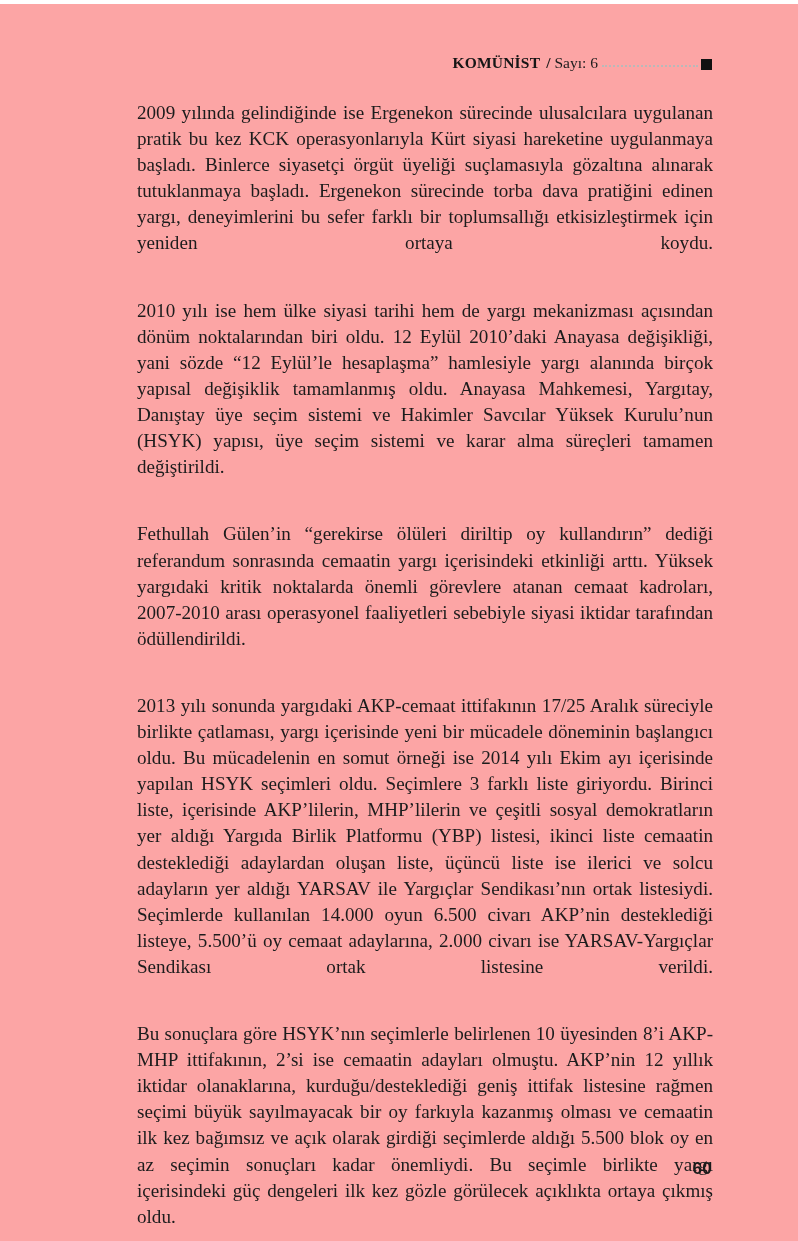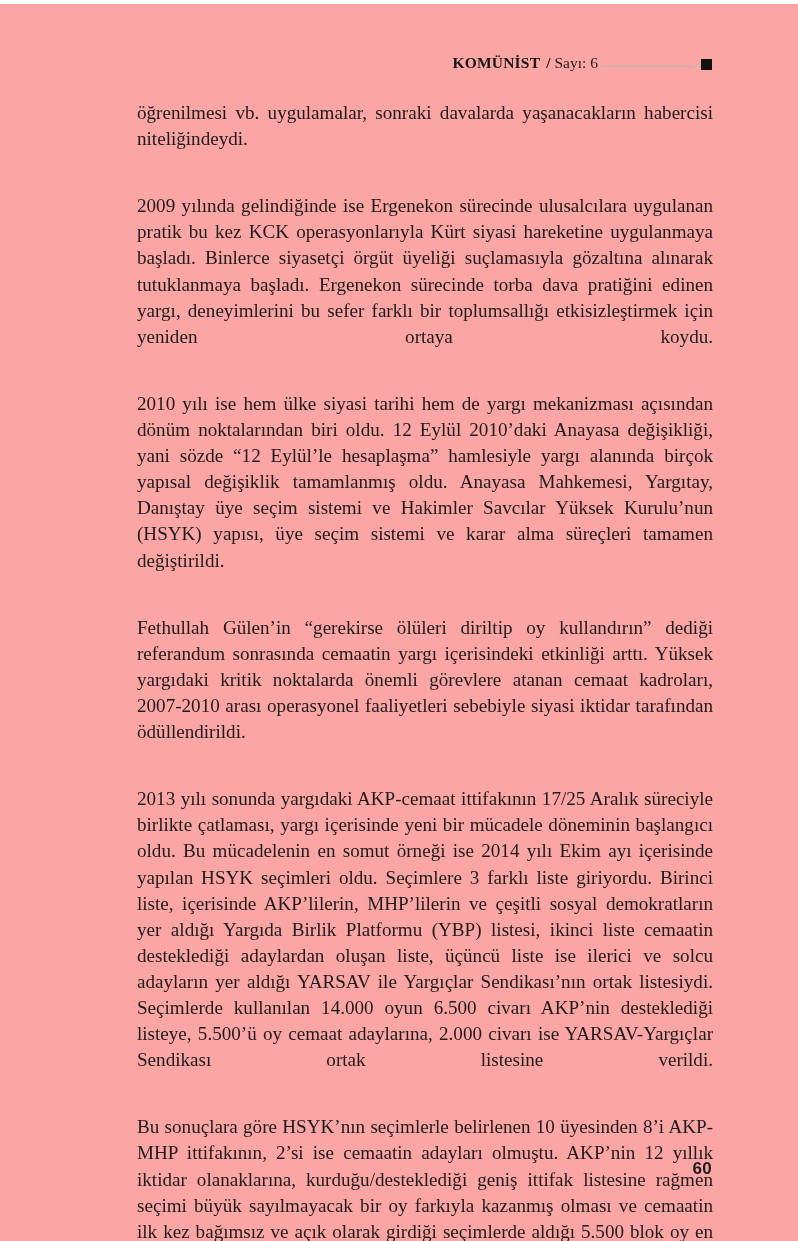--- a/index.html
+++ b/index.html
@@ -120,21 +120,20 @@
 
   <div class="running-head">
     <span class="rh-title">KOMÜNİST</span>
     <span class="rh-sep">/</span>
     <span class="rh-issue">Sayı: 6</span>
     <span class="rh-dots"></span>
     <span class="rh-square"></span>
   </div>
 
   <div class="body-text">
-    <p>öğrenilmesi vb. uygulamalar, sonraki davalarda yaşanacakların habercisi niteliğindeydi.</p>
     <p>2009 yılında gelindiğinde ise Ergenekon sürecinde ulusalcılara uygulanan pratik bu kez KCK operasyonlarıyla Kürt siyasi hareketine uygulanmaya başladı. Binlerce siyasetçi örgüt üyeliği suçlamasıyla gözaltına alınarak tutuklanmaya başladı. Ergenekon sürecinde torba dava pratiğini edinen yargı, deneyimlerini bu sefer farklı bir toplumsallığı etkisizleştirmek için yeniden ortaya koydu.</p>
     <p>2010 yılı ise hem ülke siyasi tarihi hem de yargı mekanizması açısından dönüm noktalarından biri oldu. 12 Eylül 2010’daki Anayasa değişikliği, yani sözde “12 Eylül’le hesaplaşma” hamlesiyle yargı alanında birçok yapısal değişiklik tamamlanmış oldu. Anayasa Mahkemesi, Yargıtay, Danıştay üye seçim sistemi ve Hakimler Savcılar Yüksek Kurulu’nun (HSYK) yapısı, üye seçim sistemi ve karar alma süreçleri tamamen değiştirildi.</p>
     <p>Fethullah Gülen’in “gerekirse ölüleri diriltip oy kullandırın” dediği referandum sonrasında cemaatin yargı içerisindeki etkinliği arttı. Yüksek yargıdaki kritik noktalarda önemli görevlere atanan cemaat kadroları, 2007-2010 arası operasyonel faaliyetleri sebebiyle siyasi iktidar tarafından ödüllendirildi.</p>
     <p>2013 yılı sonunda yargıdaki AKP-cemaat ittifakının 17/25 Aralık süreciyle birlikte çatlaması, yargı içerisinde yeni bir mücadele döneminin başlangıcı oldu. Bu mücadelenin en somut örneği ise 2014 yılı Ekim ayı içerisinde yapılan HSYK seçimleri oldu. Seçimlere 3 farklı liste giriyordu. Birinci liste, içerisinde AKP’lilerin, MHP’lilerin ve çeşitli sosyal demokratların yer aldığı Yargıda Birlik Platformu (YBP) listesi, ikinci liste cemaatin desteklediği adaylardan oluşan liste, üçüncü liste ise ilerici ve solcu adayların yer aldığı YARSAV ile Yargıçlar Sendikası’nın ortak listesiydi. Seçimlerde kullanılan 14.000 oyun 6.500 civarı AKP’nin desteklediği listeye, 5.500’ü oy cemaat adaylarına, 2.000 civarı ise YARSAV-Yargıçlar Sendikası ortak listesine verildi.</p>
     <p>Bu sonuçlara göre HSYK’nın seçimlerle belirlenen 10 üyesinden 8’i AKP-MHP ittifakının, 2’si ise cemaatin adayları olmuştu. AKP’nin 12 yıllık iktidar olanaklarına, kurduğu/desteklediği geniş ittifak listesine rağmen seçimi büyük sayılmayacak bir oy farkıyla kazanmış olması ve cemaatin ilk kez bağımsız ve açık olarak girdiği seçimlerde aldığı 5.500 blok oy en az seçimin sonuçları kadar önemliydi. Bu seçimle birlikte yargı içerisindeki güç dengeleri ilk kez gözle görülecek açıklıkta ortaya çıkmış oldu.</p>
   </div>
 
   <div class="folio">60</div>
 
 </div>

